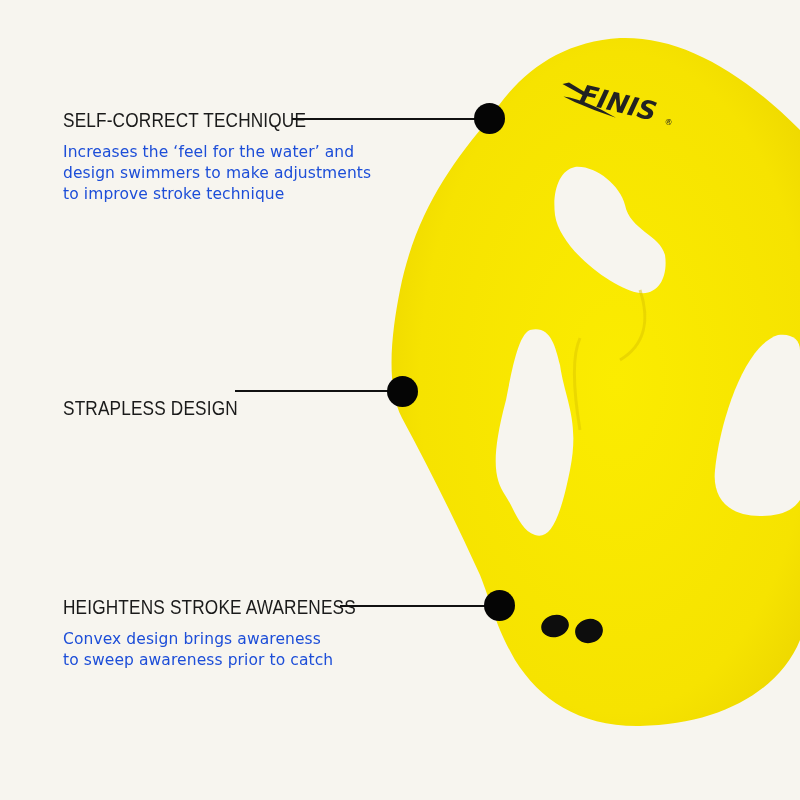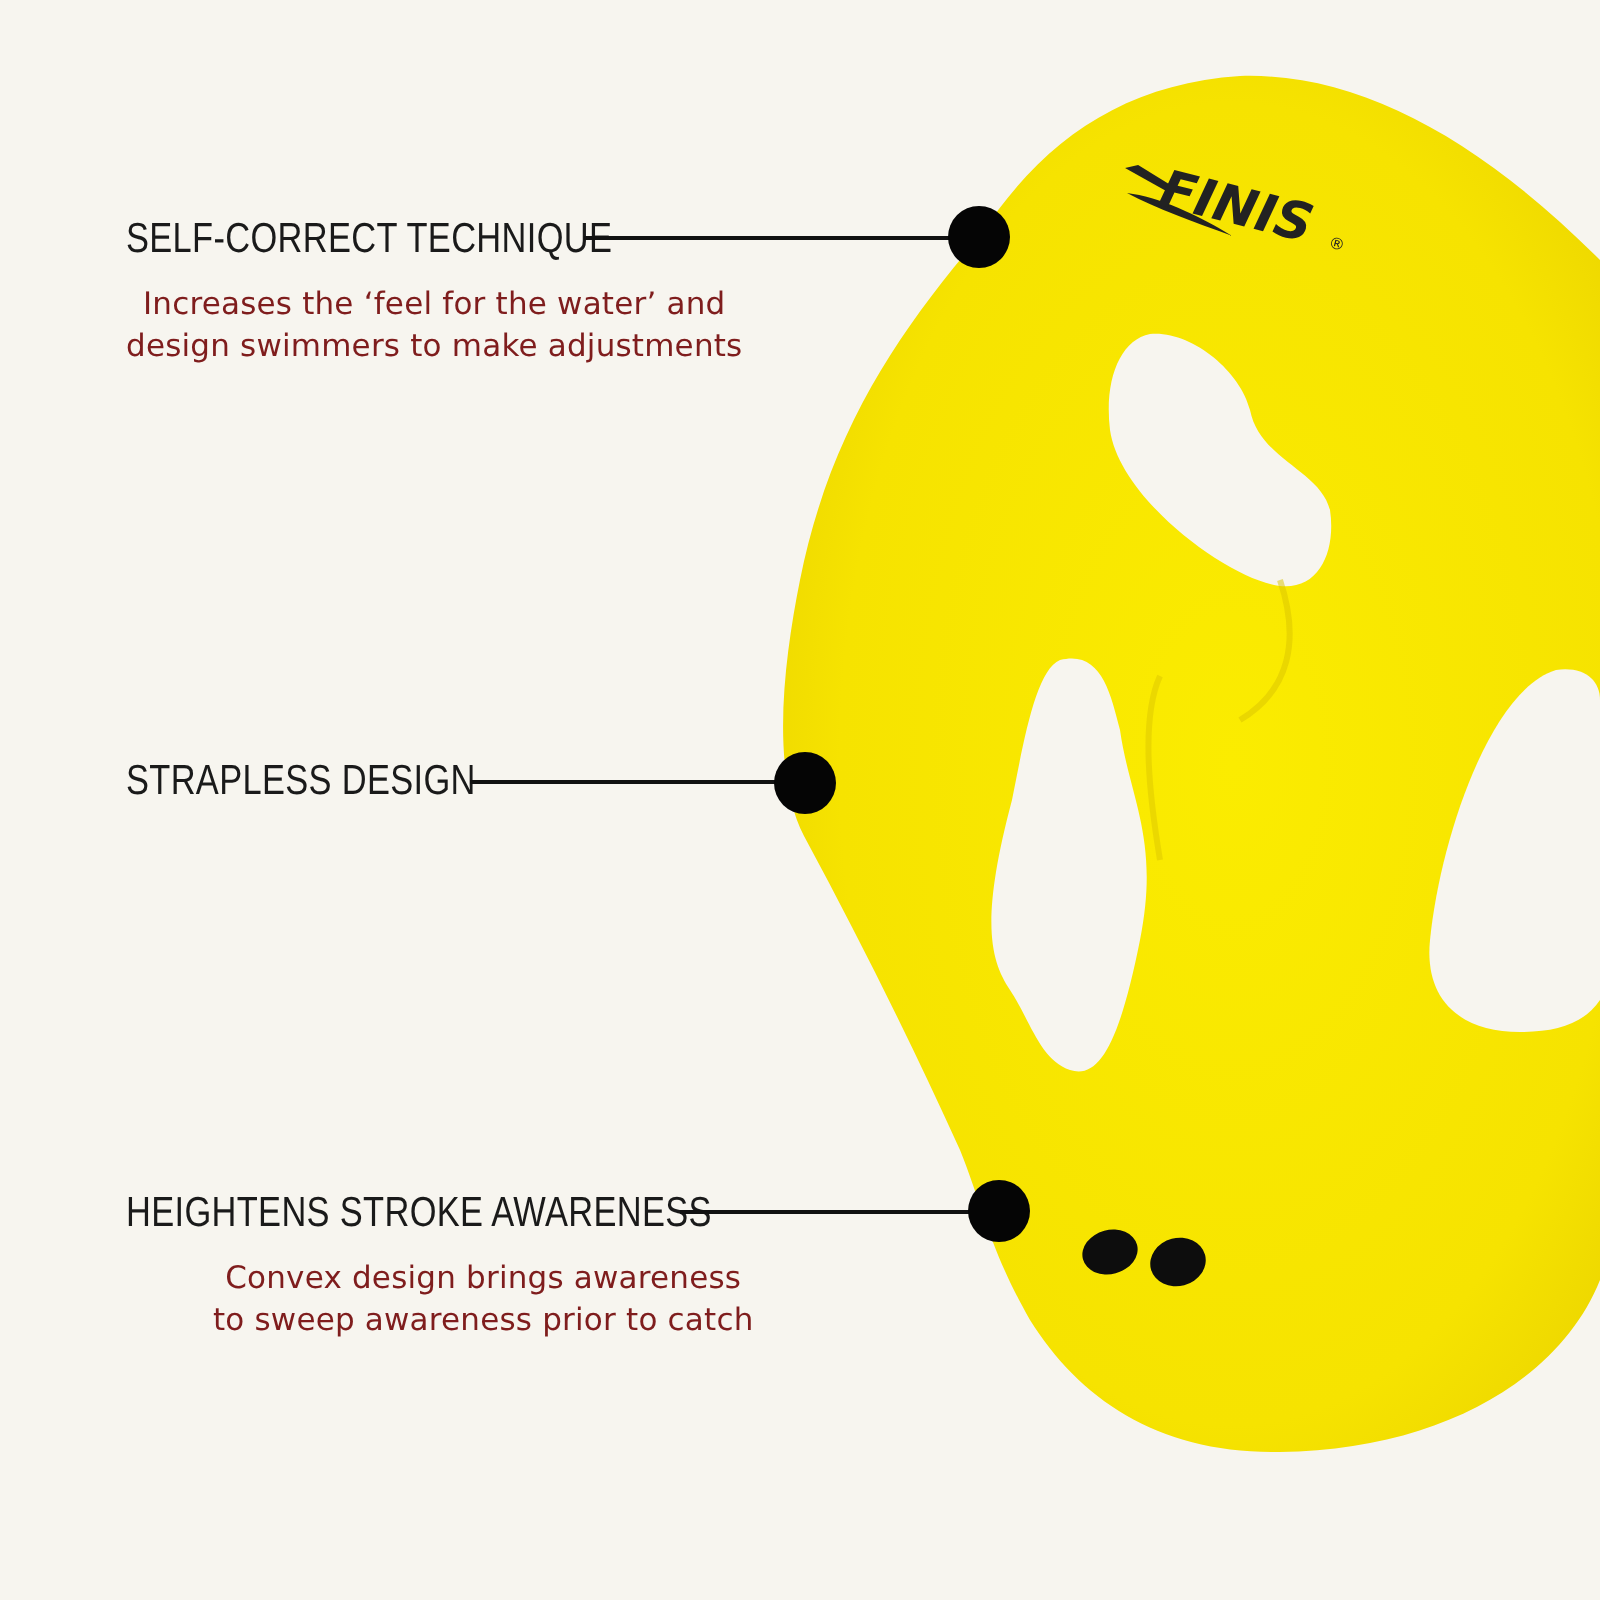--- a/index.html
+++ b/index.html
@@ -36,24 +36,23 @@
       transform-origin: left center;
       white-space: nowrap;
       line-height: 24px;
       display: inline-block;
     }
     .feature-desc {
       margin-top: 10px;
       font-family: "DejaVu Sans", sans-serif;
       font-size: 15.5px;
       line-height: 21px;
-      color: #7f1d1d;
+      color: #1d4ed8;
       letter-spacing: 0.1px;
       white-space: nowrap;
-      text-align: center;
     }
     .connector {
       position: absolute;
       height: 2px;
       background: #111;
     }
     .dot {
       position: absolute;
       width: 31px;
       height: 31px;
@@ -122,26 +121,27 @@
 
   <ellipse cx="555" cy="626" rx="14" ry="11" fill="#0d0d0d" transform="rotate(-15 555 626)"></ellipse>
   <ellipse cx="589" cy="631" rx="14" ry="12" fill="#0d0d0d" transform="rotate(-15 589 631)"></ellipse>
 </svg>
 
 <div class="feature" style="top:108px;">
   <div class="feature-title">SELF-CORRECT TECHNIQUE</div>
   <div class="feature-desc">
     <div>Increases the ‘feel for the water’ and</div>
     <div>design swimmers to make adjustments</div>
+    <div>to improve stroke technique</div>
   </div>
 </div>
 <div class="connector" style="left:292px; top:118px; width:190px;"></div>
 <div class="dot" style="left:474px; top:103px;"></div>
 
-<div class="feature" style="top:379px;">
+<div class="feature" style="top:396px;">
   <div class="feature-title">STRAPLESS DESIGN</div>
 </div>
 <div class="connector" style="left:235px; top:390px; width:165px;"></div>
 <div class="dot" style="left:387px; top:376px;"></div>
 
 <div class="feature" style="top:595px;">
   <div class="feature-title">HEIGHTENS STROKE AWARENESS</div>
   <div class="feature-desc">
     <div>Convex design brings awareness</div>
     <div>to sweep awareness prior to catch</div>

